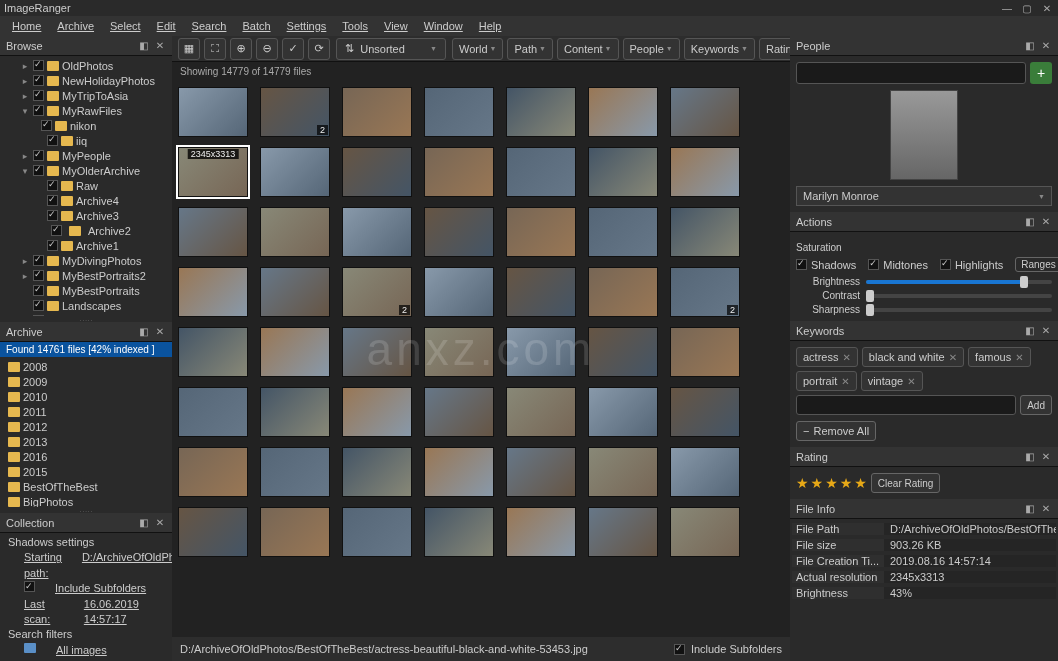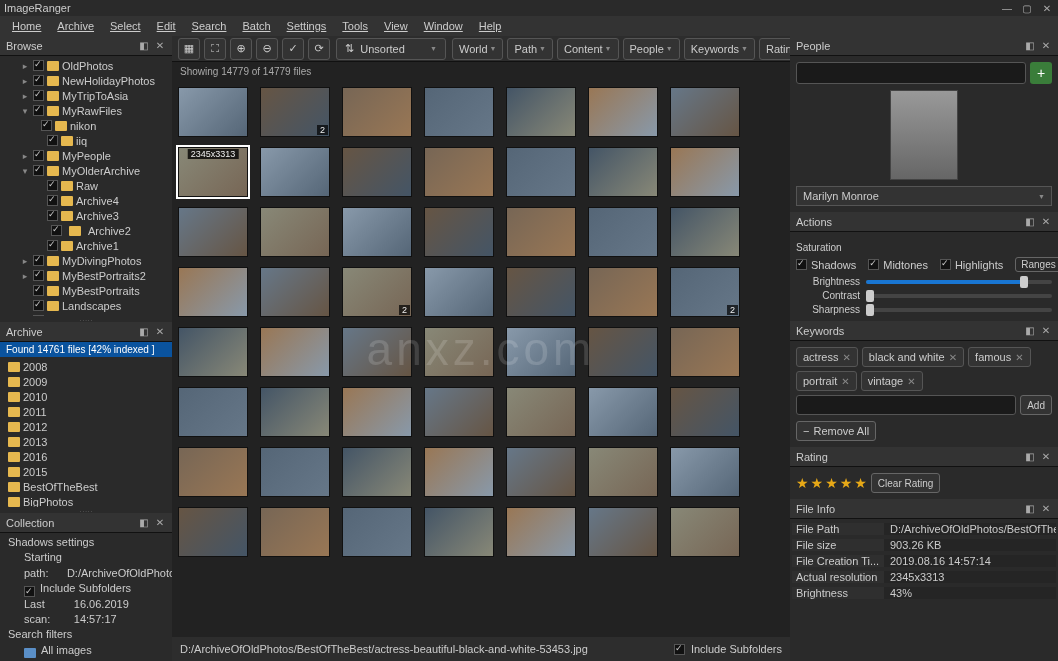--- a/index.html
+++ b/index.html
@@ -21,21 +21,21 @@
 .tree-row { display: flex; align-items: center; height: 15px; gap: 3px; }
 .tree-row .exp { width: 10px; text-align: center; font-size: 9px; color: #888; }
 .tree-row .chk { width: 11px; height: 11px; background: #111; border: 1px solid #555; position: relative; flex-shrink: 0; }
 .tree-row .chk.on::after { content: "✓"; position: absolute; font-size: 9px; top: -2px; left: 0; color: #ccc; }
 .folder-ico { width: 12px; height: 10px; background: #e6b84f; border-radius: 1px; flex-shrink: 0; }
 .tree-row .lbl { white-space: nowrap; }
 .splitter { height: 6px; background: #2a2a2a; text-align: center; font-size: 8px; color: #555; }
 .archive-found { background: #0a539e; color: #fff; padding: 2px 6px; font-size: 10px; }
 .archive-list .tree-row { padding-left: 8px; }
 .collection-body { padding: 2px 8px; font-size: 10px; line-height: 1.4; }
-.collection-body .indent { padding-left: 16px; display: flex; align-items: flex-end; gap: 5px; }
+.collection-body .indent { padding-left: 16px; display: flex; align-items: flex-start; gap: 20px; text-decoration: underline; }
 .img-ico { width: 12px; height: 10px; background: #5a8fc7; border-radius: 1px; }
 
 .toolbar { height: 26px; background: #2d2d2d; display: flex; align-items: center; padding: 0 6px; gap: 6px; border-bottom: 1px solid #111; }
 .tb-iconbtn { width: 22px; height: 22px; border: 1px solid #555; border-radius: 3px; display: flex; align-items: center; justify-content: center; background: #333; }
 .tb-sort { flex: 0 0 auto; height: 22px; border: 1px solid #555; border-radius: 3px; background: #333; padding: 0 8px; display: flex; align-items: center; gap: 6px; min-width: 110px; }
 .tb-filter { height: 22px; border: 1px solid #555; border-radius: 3px; background: #333; padding: 0 6px; display: flex; align-items: center; gap: 2px; }
 .tb-filter .dd { font-size: 7px; color: #888; }
 .showing { padding: 4px 8px; font-size: 10px; color: #aaa; }
 .grid { flex: 1; overflow-y: auto; padding: 6px; display: flex; flex-wrap: wrap; gap: 10px 12px; align-content: flex-start; }
 .thumb { width: 70px; height: 50px; background: linear-gradient(135deg,#555,#777,#555); border: 1px solid #111; position: relative; }

